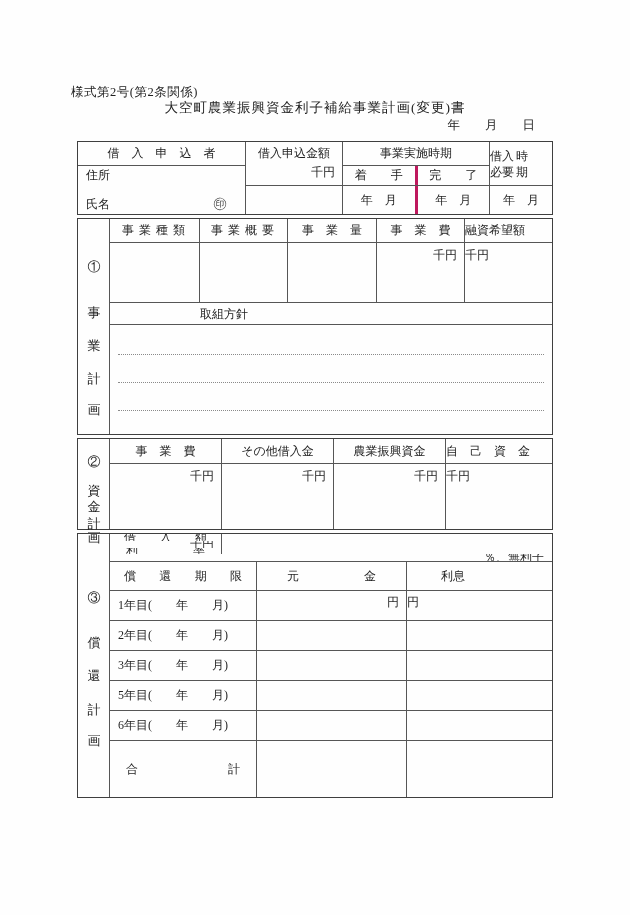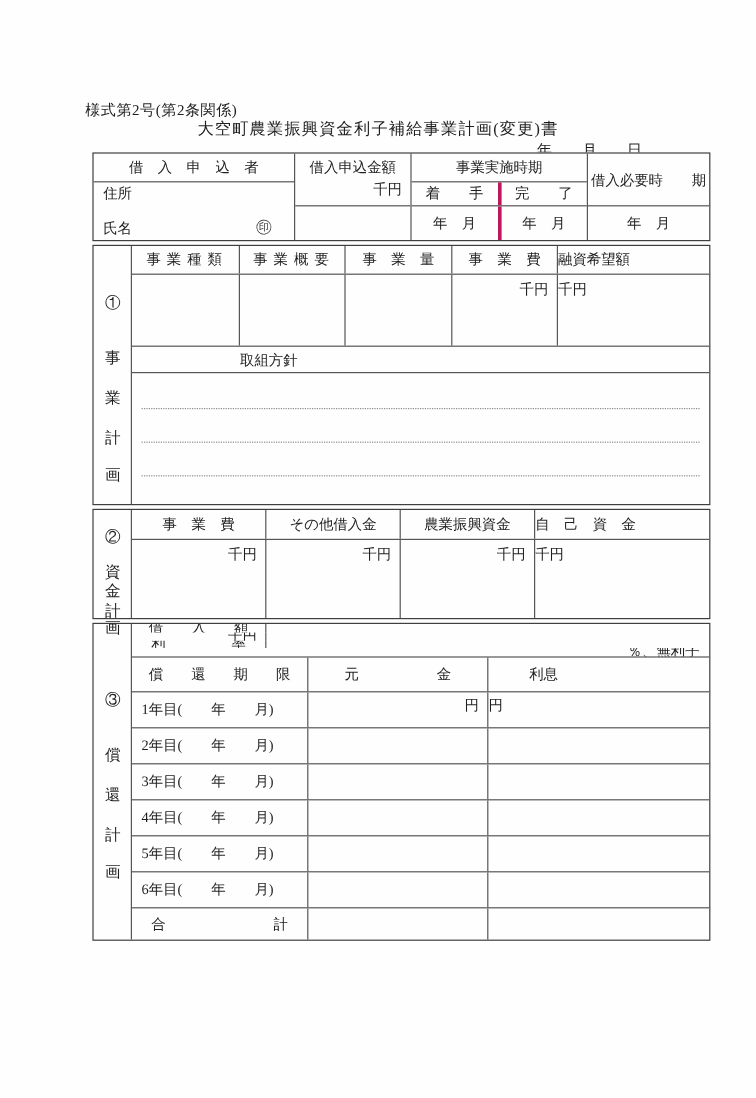--- a/index.html
+++ b/index.html
@@ -7,21 +7,21 @@
     width:630px;height:915px;background:#fefefe;position:relative;
     font-family:"Liberation Serif","DejaVu Serif",serif;
     color:#1e1e1e;font-size:12px;
   }
   .page{position:absolute;inset:0;}
   .form-number{position:absolute;left:71px;top:84px;font-size:12.5px;letter-spacing:.5px;}
   .doc-title{position:absolute;left:0;top:99px;width:630px;text-align:center;font-size:13.5px;letter-spacing:1px;}
   .date-line{position:absolute;left:77px;top:117px;width:486px;text-align:right;padding-right:0;box-sizing:border-box;font-size:12.5px;}
   .date-line span{padding-right:28px;display:inline-block;}
 
-  .tables{position:absolute;left:77px;top:127px;width:515px;}
+  .tables{position:absolute;left:77px;top:141px;width:476px;}
   .tbl{box-sizing:border-box;border:1px solid #3f3f3f;background:#fefefe;}
   .tbl *{box-sizing:border-box;}
 
   
   .htable{height:74px;display:flex;}
   .hcol{display:flex;flex-direction:column;border-right:1px solid #565656;}
   .hcol:last-child{border-right:none;}
   .bb{border-bottom:1px solid #565656;}
   .hc{display:flex;align-items:center;justify-content:center;}
   .c1{width:168px;}
@@ -231,25 +231,20 @@
           <div class="cell w147 yearlabel">2年目(　　年　　月)</div>
           <div class="cell w150"></div>
           <div class="cell"></div>
         </div>
         <div class="row yrow">
           <div class="cell w147 yearlabel">3年目(　　年　　月)</div>
           <div class="cell w150"></div>
           <div class="cell"></div>
         </div>
         <div class="row yrow">
-          <div class="cell w147 yearlabel">4年目(　　年　　月)</div>
-          <div class="cell w150"></div>
-          <div class="cell"></div>
-        </div>
-        <div class="row yrow">
           <div class="cell w147 yearlabel">5年目(　　年　　月)</div>
           <div class="cell w150"></div>
           <div class="cell"></div>
         </div>
         <div class="row yrow">
           <div class="cell w147 yearlabel">6年目(　　年　　月)</div>
           <div class="cell w150"></div>
           <div class="cell"></div>
         </div>
         <div class="row trow last">

